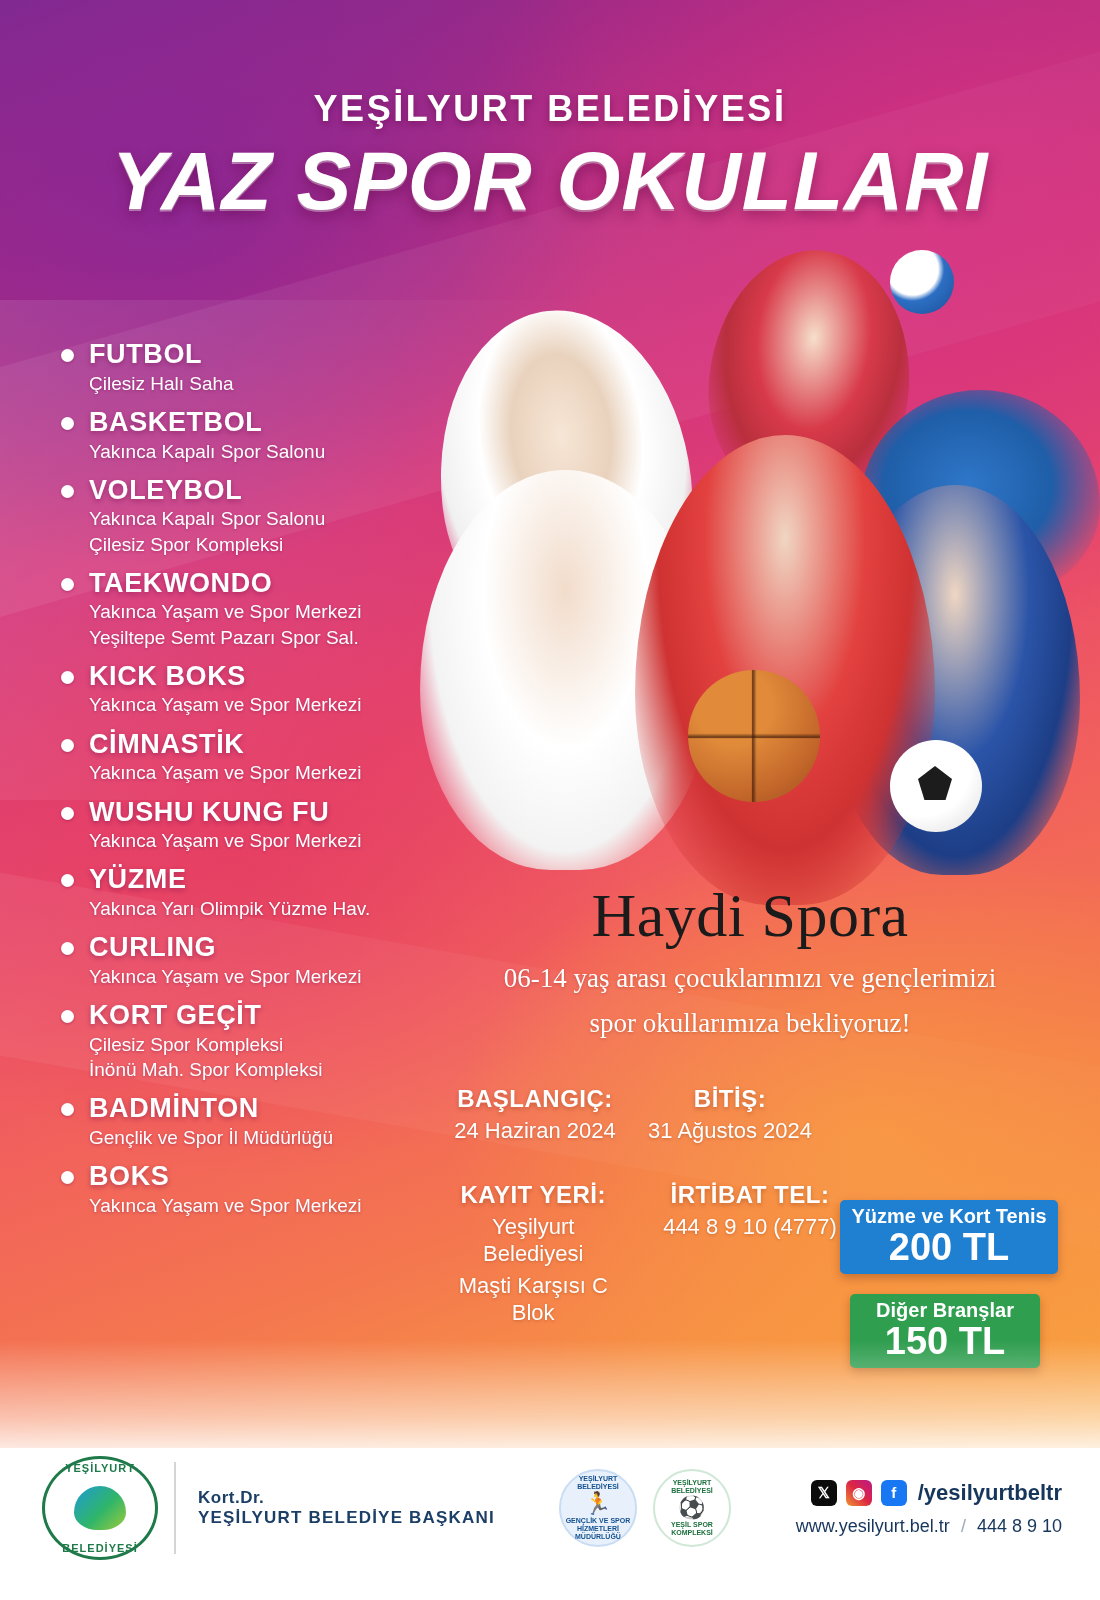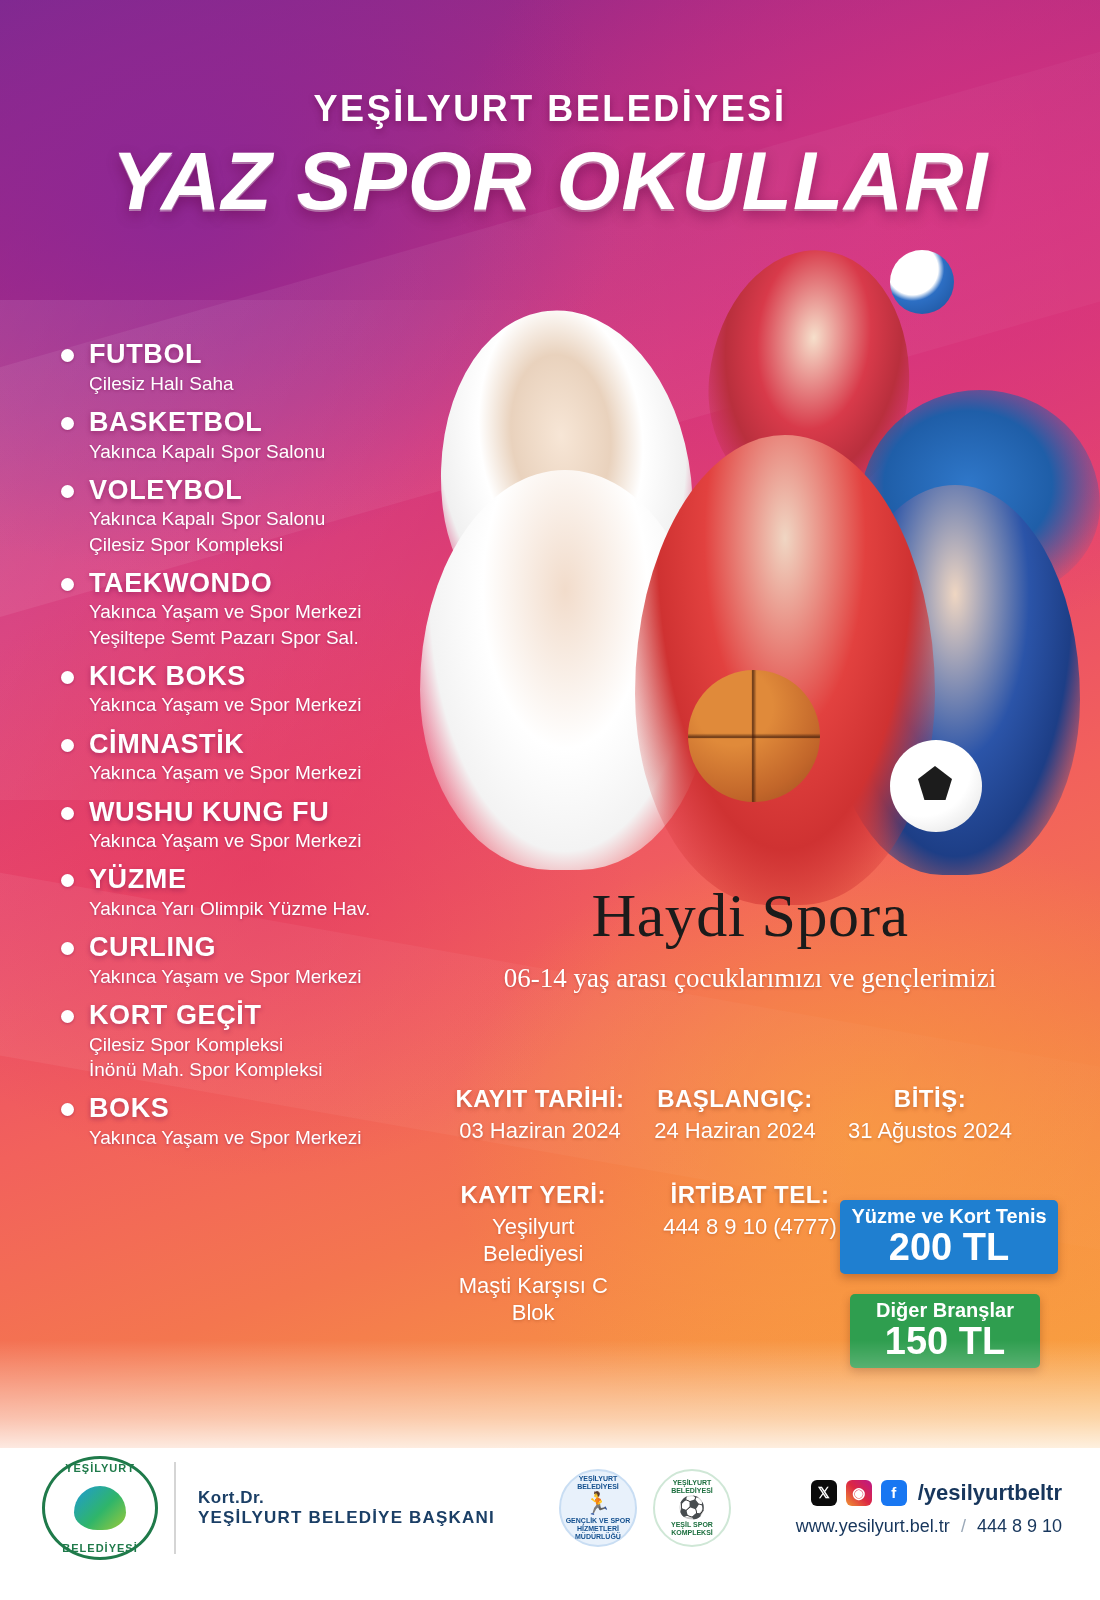--- a/index.html
+++ b/index.html
@@ -456,40 +456,42 @@
       <div class="sport-venue">Yakınca Yaşam ve Spor Merkezi</div>
     </div>
 
     <div class="sport">
       <span class="bullet"></span>
       <div class="sport-name">KORT GEÇİT</div>
       <div class="sport-venue">Çilesiz Spor Kompleksi</div>
       <div class="sport-venue">İnönü Mah. Spor Kompleksi</div>
     </div>
 
+    <div class="sport">
+      <span class="bullet"></span>
+      <div class="sport-name">BADMİNTON</div>
+      <div class="sport-venue">Gençlik ve Spor İl Müdürlüğü</div>
+    </div>
 
     <div class="sport">
       <span class="bullet"></span>
       <div class="sport-name">BOKS</div>
       <div class="sport-venue">Yakınca Yaşam ve Spor Merkezi</div>
     </div>
 
   </div>
 
   <div class="slogan-wrap">
     <div class="slogan">Haydi Spora</div>
     <div class="slogan-sub">06-14 yaş arası çocuklarımızı ve gençlerimizi</div>
+    <div class="slogan-sub">spor okullarımıza bekliyoruz!</div>
   </div>
 
   <div class="info">
     <div class="info-row r1">
-      <div class="info-cell c1">
-        <div class="info-label">KAYIT TARİHİ:</div>
-        <div class="info-value">03 Haziran 2024</div>
-      </div>
       <div class="info-cell c2">
         <div class="info-label">BAŞLANGIÇ:</div>
         <div class="info-value">24 Haziran 2024</div>
       </div>
       <div class="info-cell c3">
         <div class="info-label">BİTİŞ:</div>
         <div class="info-value">31 Ağustos 2024</div>
       </div>
     </div>
     <div class="info-row r2">

